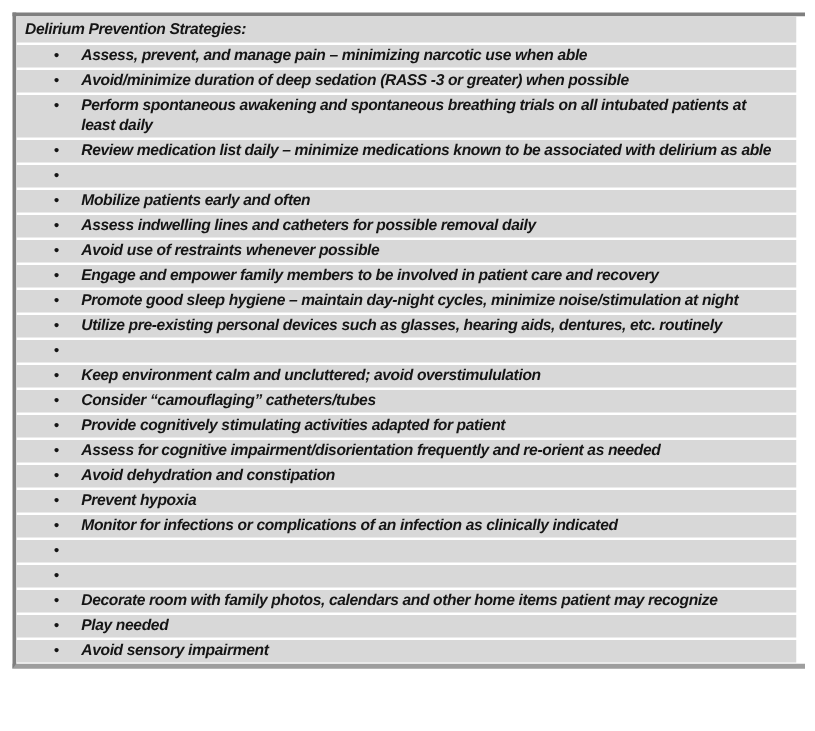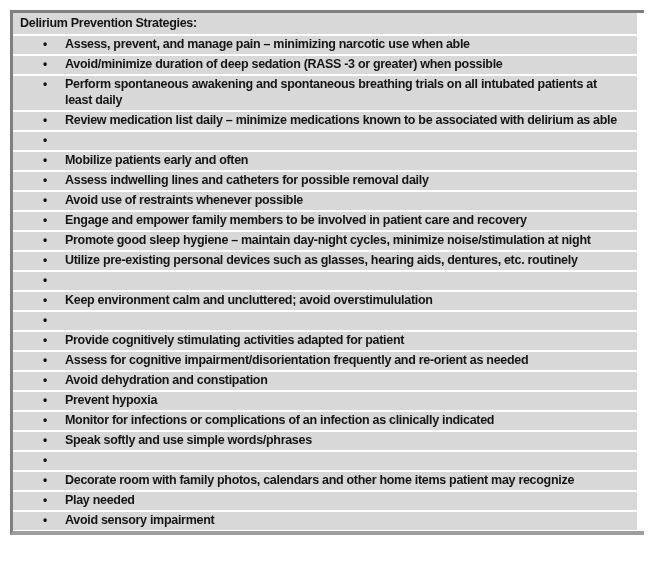--- a/index.html
+++ b/index.html
@@ -8,20 +8,21 @@
     background: var(--page-bg, #ffffff);
     width: 652px;
     height: 585px;
     overflow: hidden;
     font-family: "Liberation Sans", sans-serif;
   }
   .page {
     position: relative;
     width: 533px;
     height: 585px;
+    font-style: italic;
   }
   .table-frame {
     position: absolute;
     left: 10px;
     top: 10px;
     width: 634px;
     box-sizing: border-box;
     border-top: 3px solid var(--frame-border, #7f7f7f);
     border-left: 3px solid var(--frame-border, #7f7f7f);
     border-bottom: 4px solid var(--frame-border-bottom, #9e9e9e);
@@ -116,20 +117,21 @@
       </div>
       <div class="row item-row">
         <span class="bullet">•</span>
       </div>
       <div class="row item-row">
         <span class="bullet">•</span>
         <span class="item-text">Keep environment calm and uncluttered; avoid overstimululation</span>
       </div>
       <div class="row item-row">
         <span class="bullet">•</span>
+        <span class="item-text">Consider “camouflaging” catheters/tubes</span>
       </div>
       <div class="row item-row">
         <span class="bullet">•</span>
         <span class="item-text">Provide cognitively stimulating activities adapted for patient</span>
       </div>
       <div class="row item-row">
         <span class="bullet">•</span>
         <span class="item-text">Assess for cognitive impairment/disorientation frequently and re-orient as needed</span>
       </div>
       <div class="row item-row">
@@ -139,21 +141,20 @@
       <div class="row item-row">
         <span class="bullet">•</span>
         <span class="item-text">Prevent hypoxia</span>
       </div>
       <div class="row item-row">
         <span class="bullet">•</span>
         <span class="item-text">Monitor for infections or complications of an infection as clinically indicated</span>
       </div>
       <div class="row item-row">
         <span class="bullet">•</span>
-        <span class="item-text">Speak softly and use simple words/phrases</span>
       </div>
       <div class="row item-row">
         <span class="bullet">•</span>
       </div>
       <div class="row item-row">
         <span class="bullet">•</span>
         <span class="item-text">Decorate room with family photos, calendars and other home items patient may recognize</span>
       </div>
       <div class="row item-row">
         <span class="bullet">•</span>

